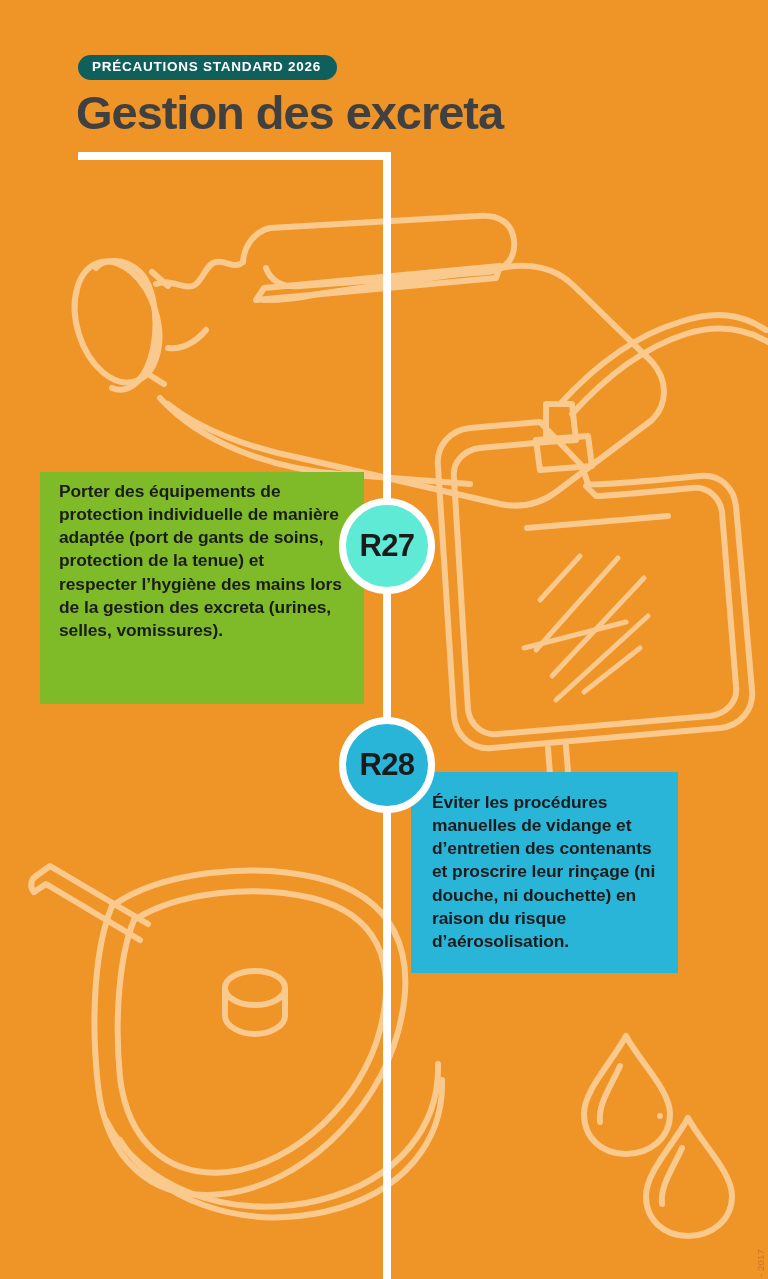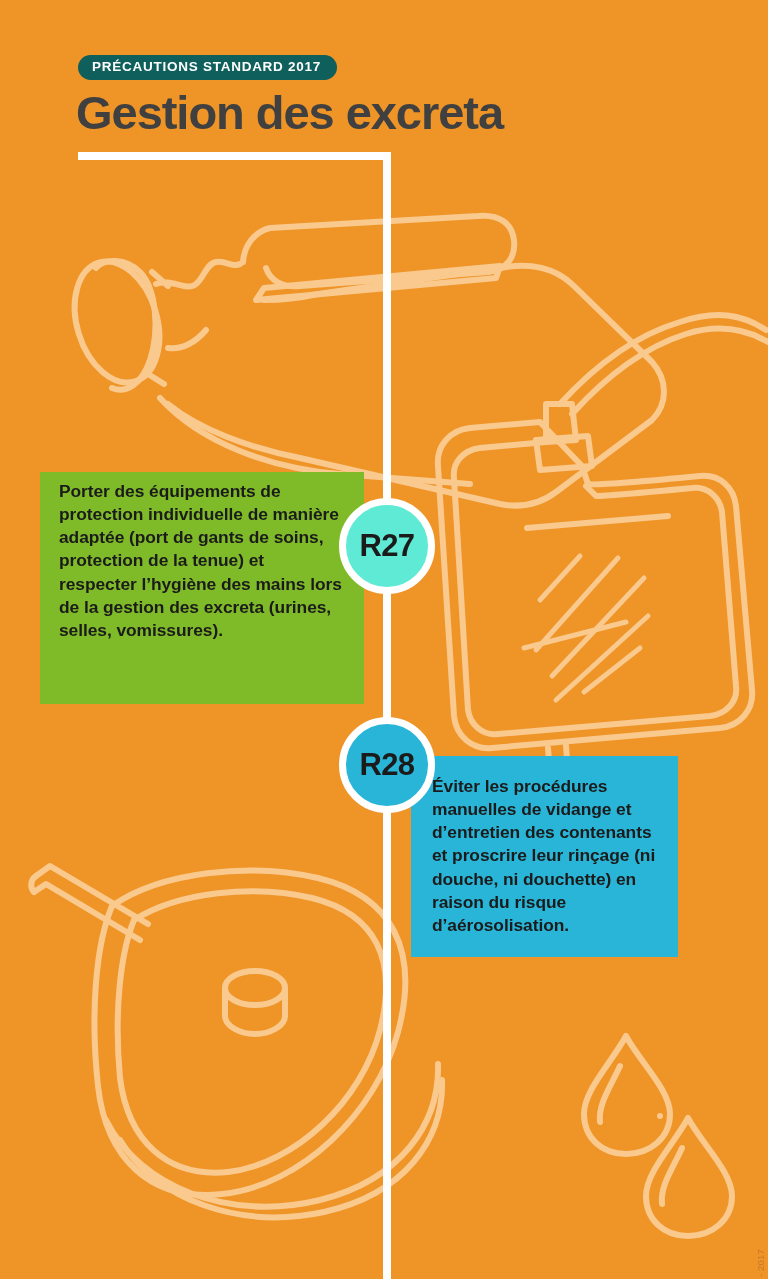--- a/index.html
+++ b/index.html
@@ -88,21 +88,21 @@
 
   .card--r27 {
     left: 40px;
     top: 472px;
     width: 324px;
     min-height: 232px;
     background: #7fbb28;
   }
   .card--r28 {
     left: 411px;
-    top: 756px;
+    top: 772px;
     width: 267px;
     min-height: 200px;
     background: #29b5d7;
     padding: 19px 18px 20px 21px;
   }
 
   
   .badge {
     position: absolute;
     box-sizing: border-box;
@@ -265,21 +265,21 @@
 
         <path name="droplet-3" d="M660 1116 C 660 1116, 660 1116, 660 1116"></path>
       </g>
     </g>
   </svg>
 
   <div class="timeline-elbow"></div>
   <div class="timeline-vertical"></div>
 
   <div class="header">
-    <div class="eyebrow-badge">PRÉCAUTIONS STANDARD 2017</div>
+    <div class="eyebrow-badge">PRÉCAUTIONS STANDARD 2026</div>
     <h1 class="poster-title">Gestion des excreta</h1>
   </div>
 
   <div class="card card--r27">
     <p>Porter des équipements de protection individuelle de manière adaptée (port de gants de soins, protection de la tenue) et respecter l’hygiène des mains lors de la gestion des excreta (urines, selles, vomissures).</p>
   </div>
   <div class="badge badge--r27">R27</div>
 
   <div class="card card--r28">
     <p>Éviter les procédures manuelles de vidange et d’entretien des contenants et proscrire leur rinçage (ni douche, ni douchette) en raison du risque d’aérosolisation.</p>

